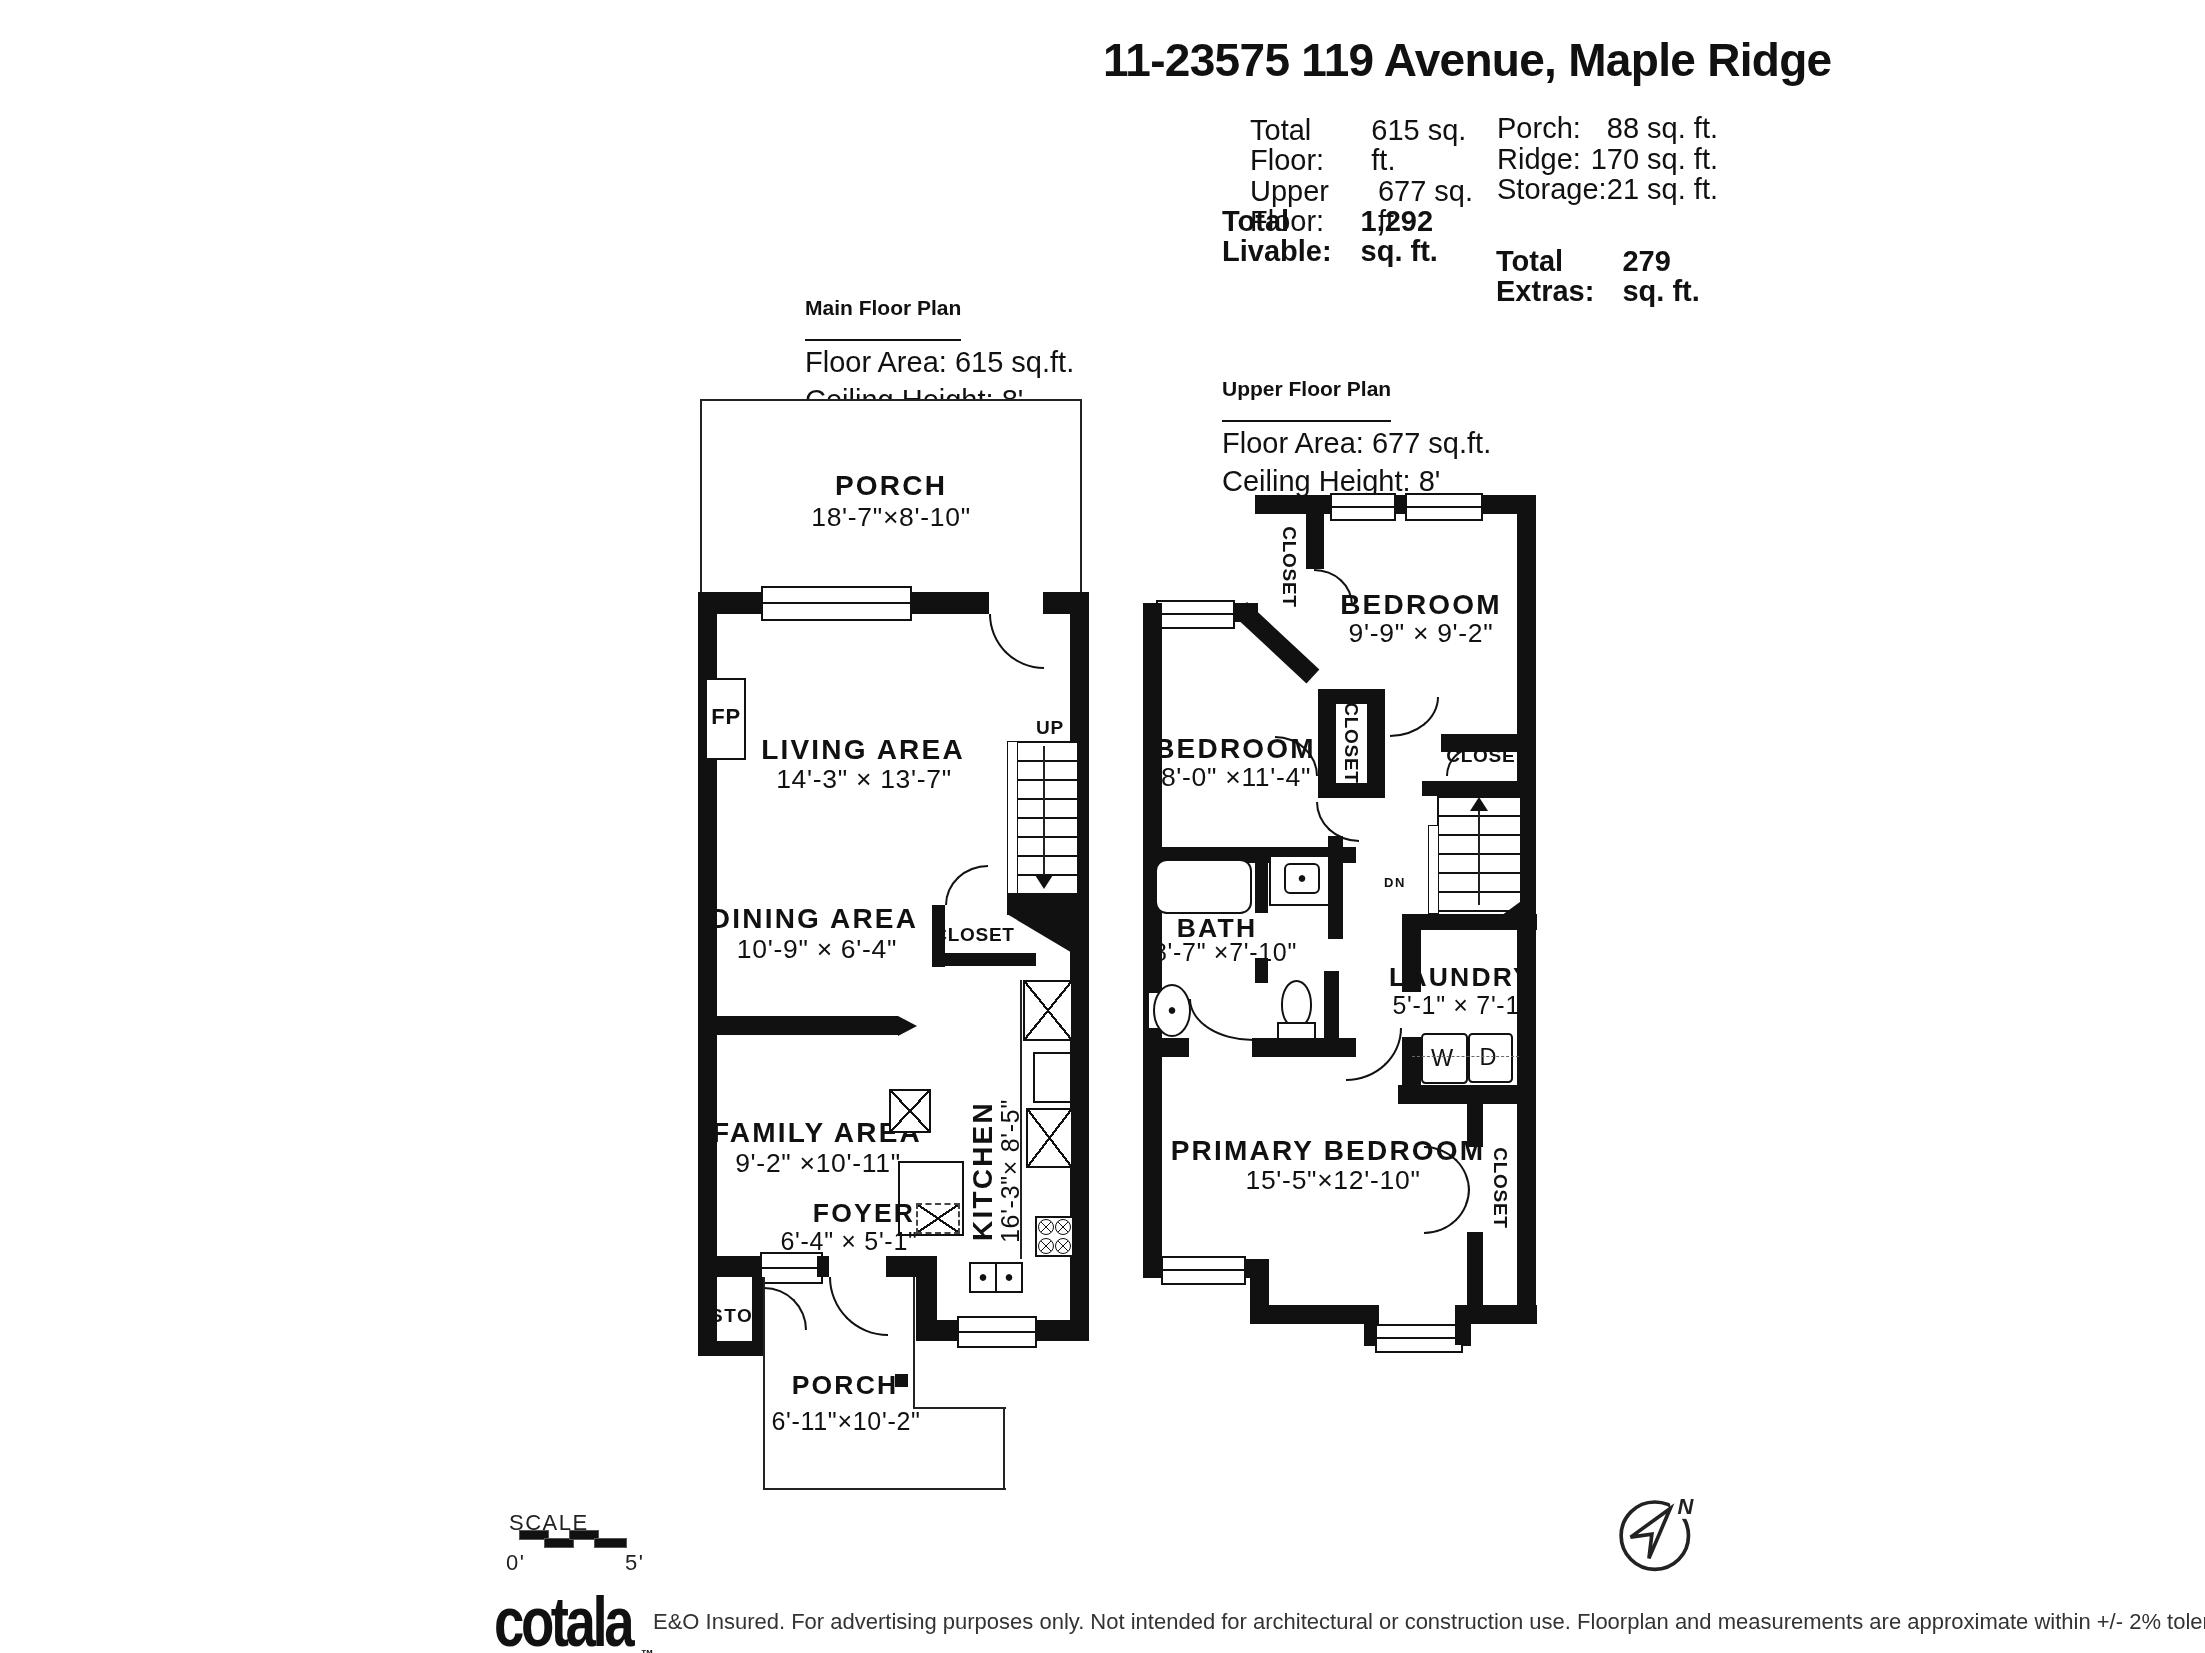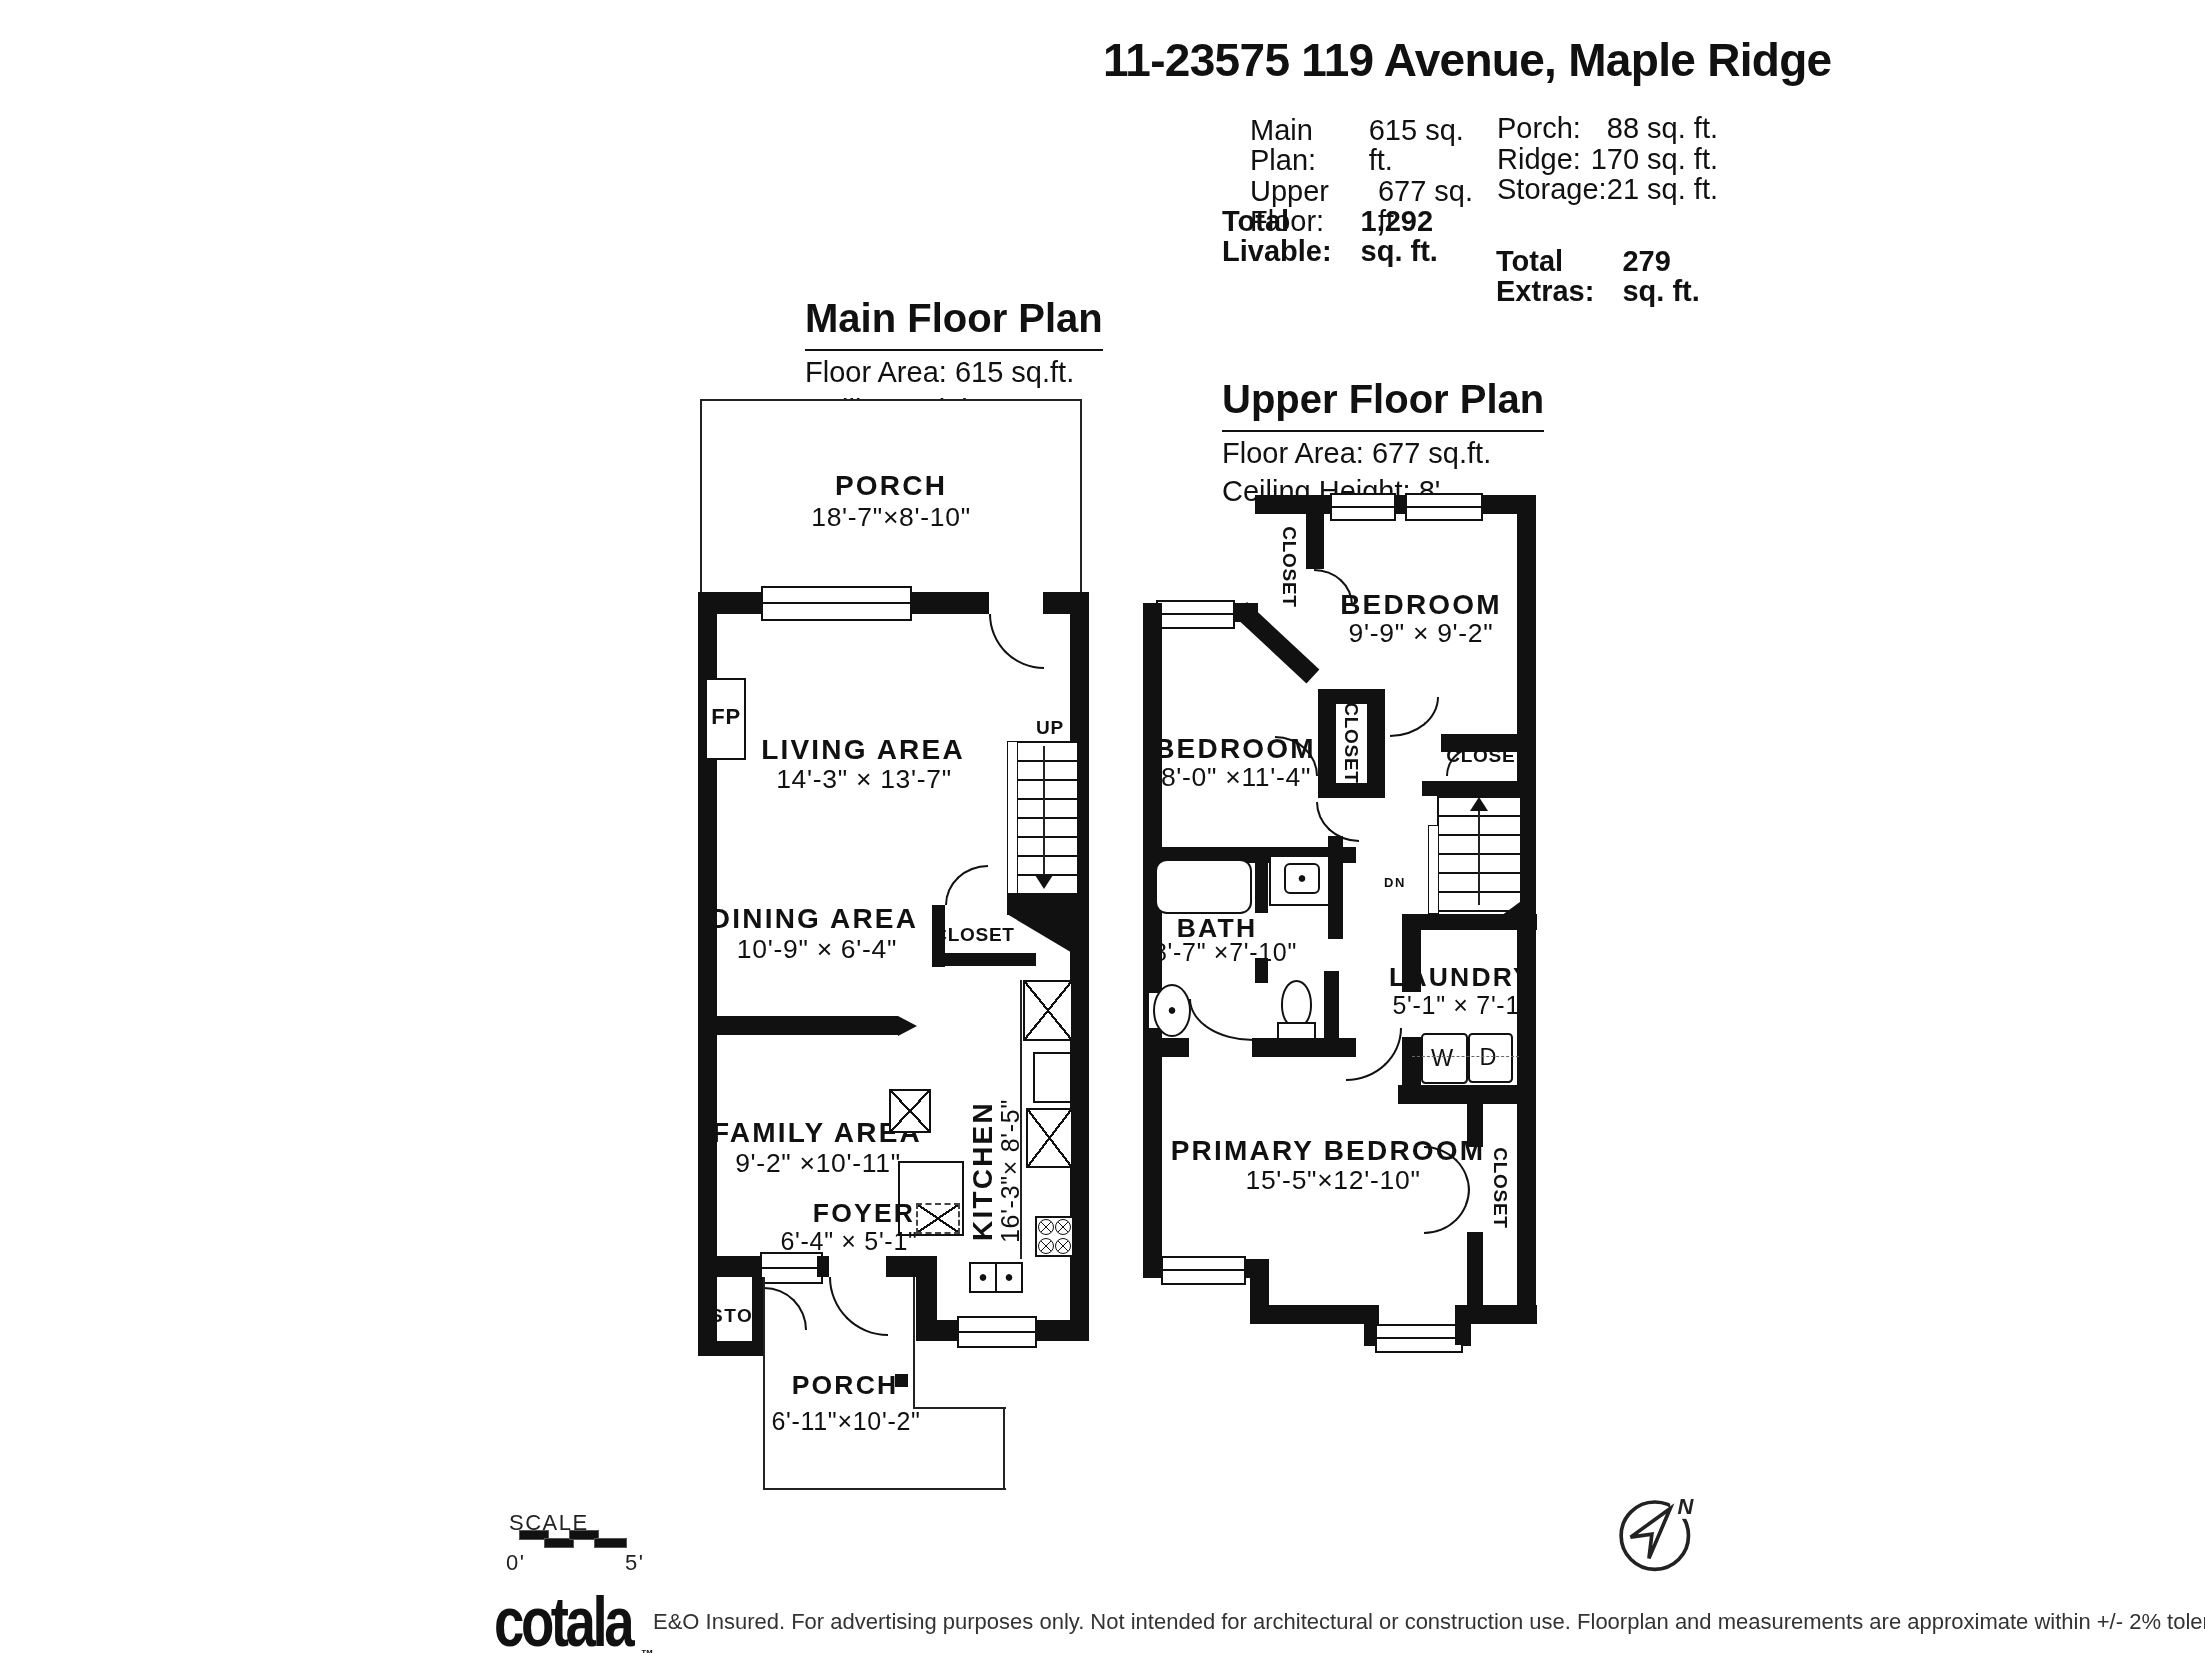--- a/index.html
+++ b/index.html
@@ -4,21 +4,21 @@
 <style>
   html,body{margin:0;padding:0;background:#fff;}
   .page{position:relative;width:2205px;height:1654px;background:#fff;overflow:hidden;
         font-family:"Liberation Sans", sans-serif;color:#111;margin-top:12px;}
   .abs{position:absolute;}
   
   .h-title{position:absolute;font-weight:bold;font-size:46px;letter-spacing:-0.7px;white-space:nowrap;}
   .srow{display:flex;justify-content:space-between;font-size:29px;line-height:30px;margin-bottom:0.7px;}
   .srow.total{font-weight:bold;}
   
-  .plan-title{font-size:40px;font-weight:bold;border-bottom:2.9px solid #111;display:inline-block;padding-bottom:8px;white-space:nowrap;}
+  .plan-title{font-size:21px;font-weight:bold;border-bottom:2.9px solid #111;display:inline-block;padding-bottom:19px;white-space:nowrap;}
   .plan-sub{font-size:29px;margin-top:5.1px;white-space:nowrap;}
   
   .plan{position:absolute;}
   .w{position:absolute;background:#111;}
   .ln{position:absolute;background:#222;}
   .thinbox{position:absolute;border:2.2px solid #222;background:#fff;}
   .box{position:absolute;border:2.2px solid #111;background:#fff;}
   .dash{position:absolute;border:2.2px dashed #444;background:transparent;}
   .win{position:absolute;background:linear-gradient(#111,#111) 50% 50%/100% 2.2px no-repeat,#fff;border:2.2px solid #111;}
   .arc{position:absolute;background:transparent;}
@@ -55,21 +55,21 @@
 </style>
 </head>
 <body>
 
 <div class="page">
 
   <div class="h-title" style="left:1103px;top:20.6px;">11-23575 119 Avenue, Maple Ridge</div>
 
   <div class="abs" style="left:1250px;top:103px;width:229px;">
     <div class="srow">
-      <span>Main Plan:</span>
+      <span>Total Floor:</span>
       <span>615 sq. ft.</span>
     </div>
     <div class="srow">
       <span>Upper Floor:</span>
       <span>677 sq. ft.</span>
     </div>
   </div>
   <div class="srow total abs" style="left:1222px;top:194px;width:257px;">
     <span>Total Livable:</span>
     <span>1,292 sq. ft.</span>

